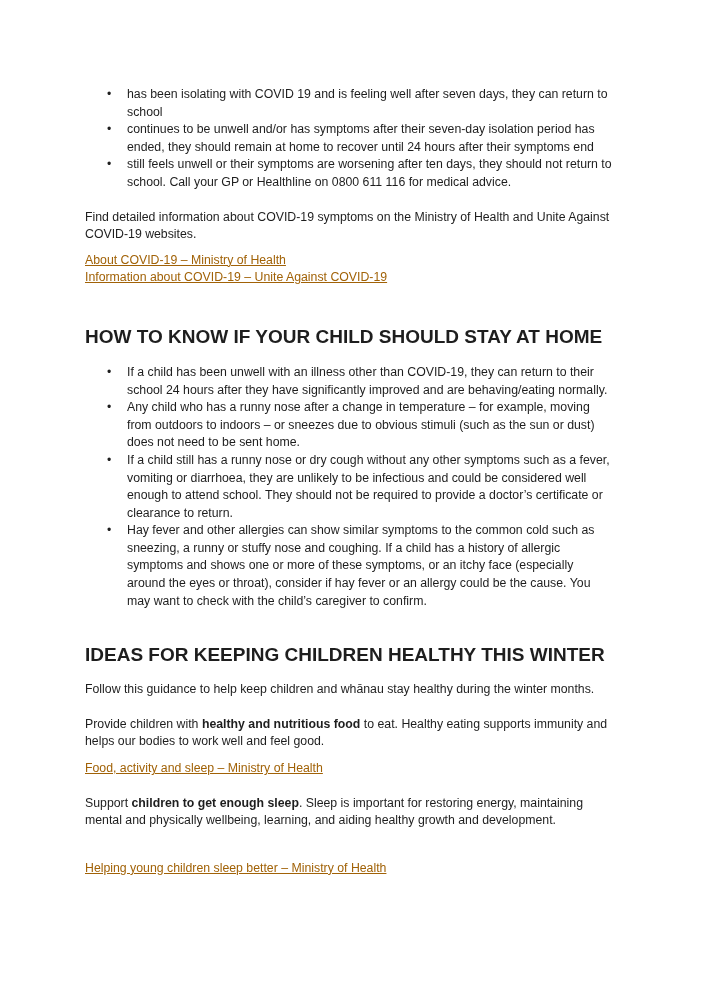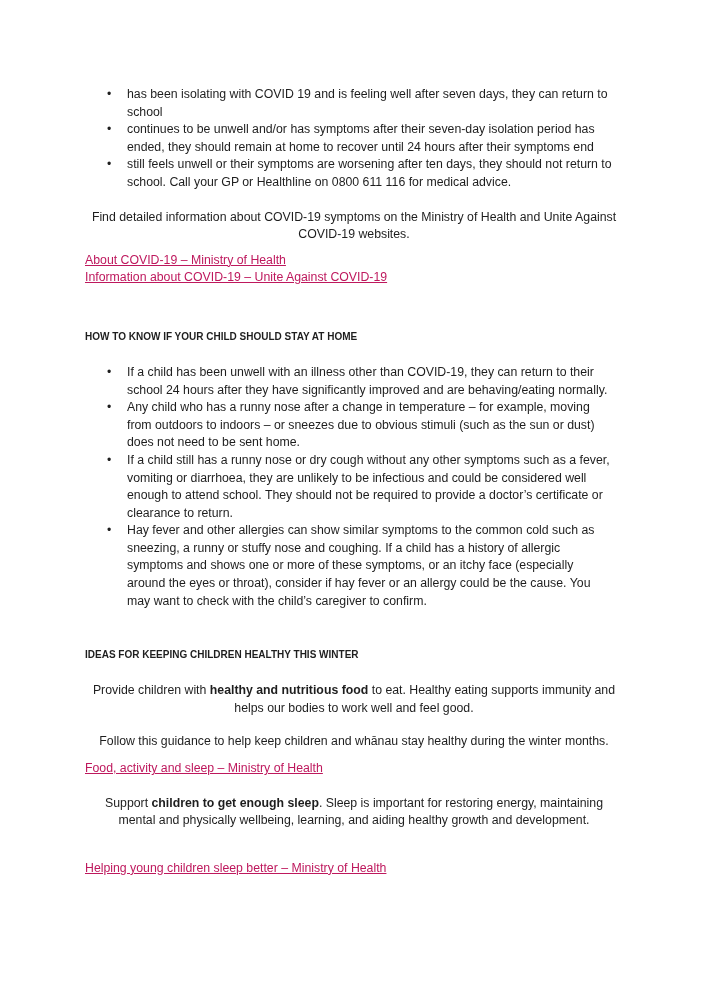--- a/index.html
+++ b/index.html
@@ -38,42 +38,41 @@
     content: "\2022";
     position: absolute;
     left: -20px;
     top: 0;
   }
 
   
   p.para {
     margin: 17px 0 0 0;
     max-width: 538px;
-    text-align: center;
   }
   p.follow { margin-top: 16px; }
 
   
   h2.heading {
-    font-size: 10px;
+    font-size: 19px;
     line-height: 20px;
     font-weight: bold;
     color: #1e1e1e;
     margin: 0;
   }
   h2.h-stayhome { margin: 40px 0 17px 0; }
   h2.h-winter   { margin: 35px 0 16px 0; }
 
   
   .links { margin-top: 8px; }
   .link-line { max-width: 538px; }
   .link-line.m-small { margin-top: 9px; }
   .link-line.m-std   { margin-top: 30px; }
   a.doc-link {
-    color: #be185d;
+    color: #a16207;
   }
   .bold { font-weight: bold; }
 </style>
 </head>
 <body>
 
 <div class="page">
 
   <ul class="bullets">
     <li>has been isolating with COVID 19 and is feeling well after seven days, they can return to school</li>
@@ -96,23 +95,23 @@
 
   <ul class="bullets">
     <li>If a child has been unwell with an illness other than COVID-19, they can return to their school 24 hours after they have significantly improved and are behaving/eating normally.</li>
     <li>Any child who has a runny nose after a change in temperature – for example, moving from outdoors to indoors – or sneezes due to obvious stimuli (such as the sun or dust) does not need to be sent home.</li>
     <li>If a child still has a runny nose or dry cough without any other symptoms such as a fever, vomiting or diarrhoea, they are unlikely to be infectious and could be considered well enough to attend school. They should not be required to provide a doctor’s certificate or clearance to return.</li>
     <li>Hay fever and other allergies can show similar symptoms to the common cold such as sneezing, a runny or stuffy nose and coughing. If a child has a history of allergic symptoms and shows one or more of these symptoms, or an itchy face (especially around the eyes or throat), consider if hay fever or an allergy could be the cause. You may want to check with the child’s caregiver to confirm.</li>
   </ul>
 
   <h2 class="heading h-winter">IDEAS FOR KEEPING CHILDREN HEALTHY THIS WINTER</h2>
 
+  <p class="para follow">Follow this guidance to help keep children and whānau stay healthy during the winter months.</p>
+
   <p class="para"><span>Provide children with </span><span class="bold">healthy and nutritious food</span><span> to eat. Healthy eating supports immunity and helps our bodies to work well and feel good.</span></p>
-
-  <p class="para follow">Follow this guidance to help keep children and whānau stay healthy during the winter months.</p>
 
   <div class="link-line m-small">
     <a href="#" class="doc-link">Food, activity and sleep – Ministry of Health</a>
   </div>
 
   <p class="para"><span>Support </span><span class="bold">children to get enough sleep</span><span>. Sleep is important for restoring energy, maintaining mental and physically wellbeing, learning, and aiding healthy growth and development.</span></p>
 
   <div class="link-line m-std">
     <a href="#" class="doc-link">Helping young children sleep better – Ministry of Health</a>
   </div>

